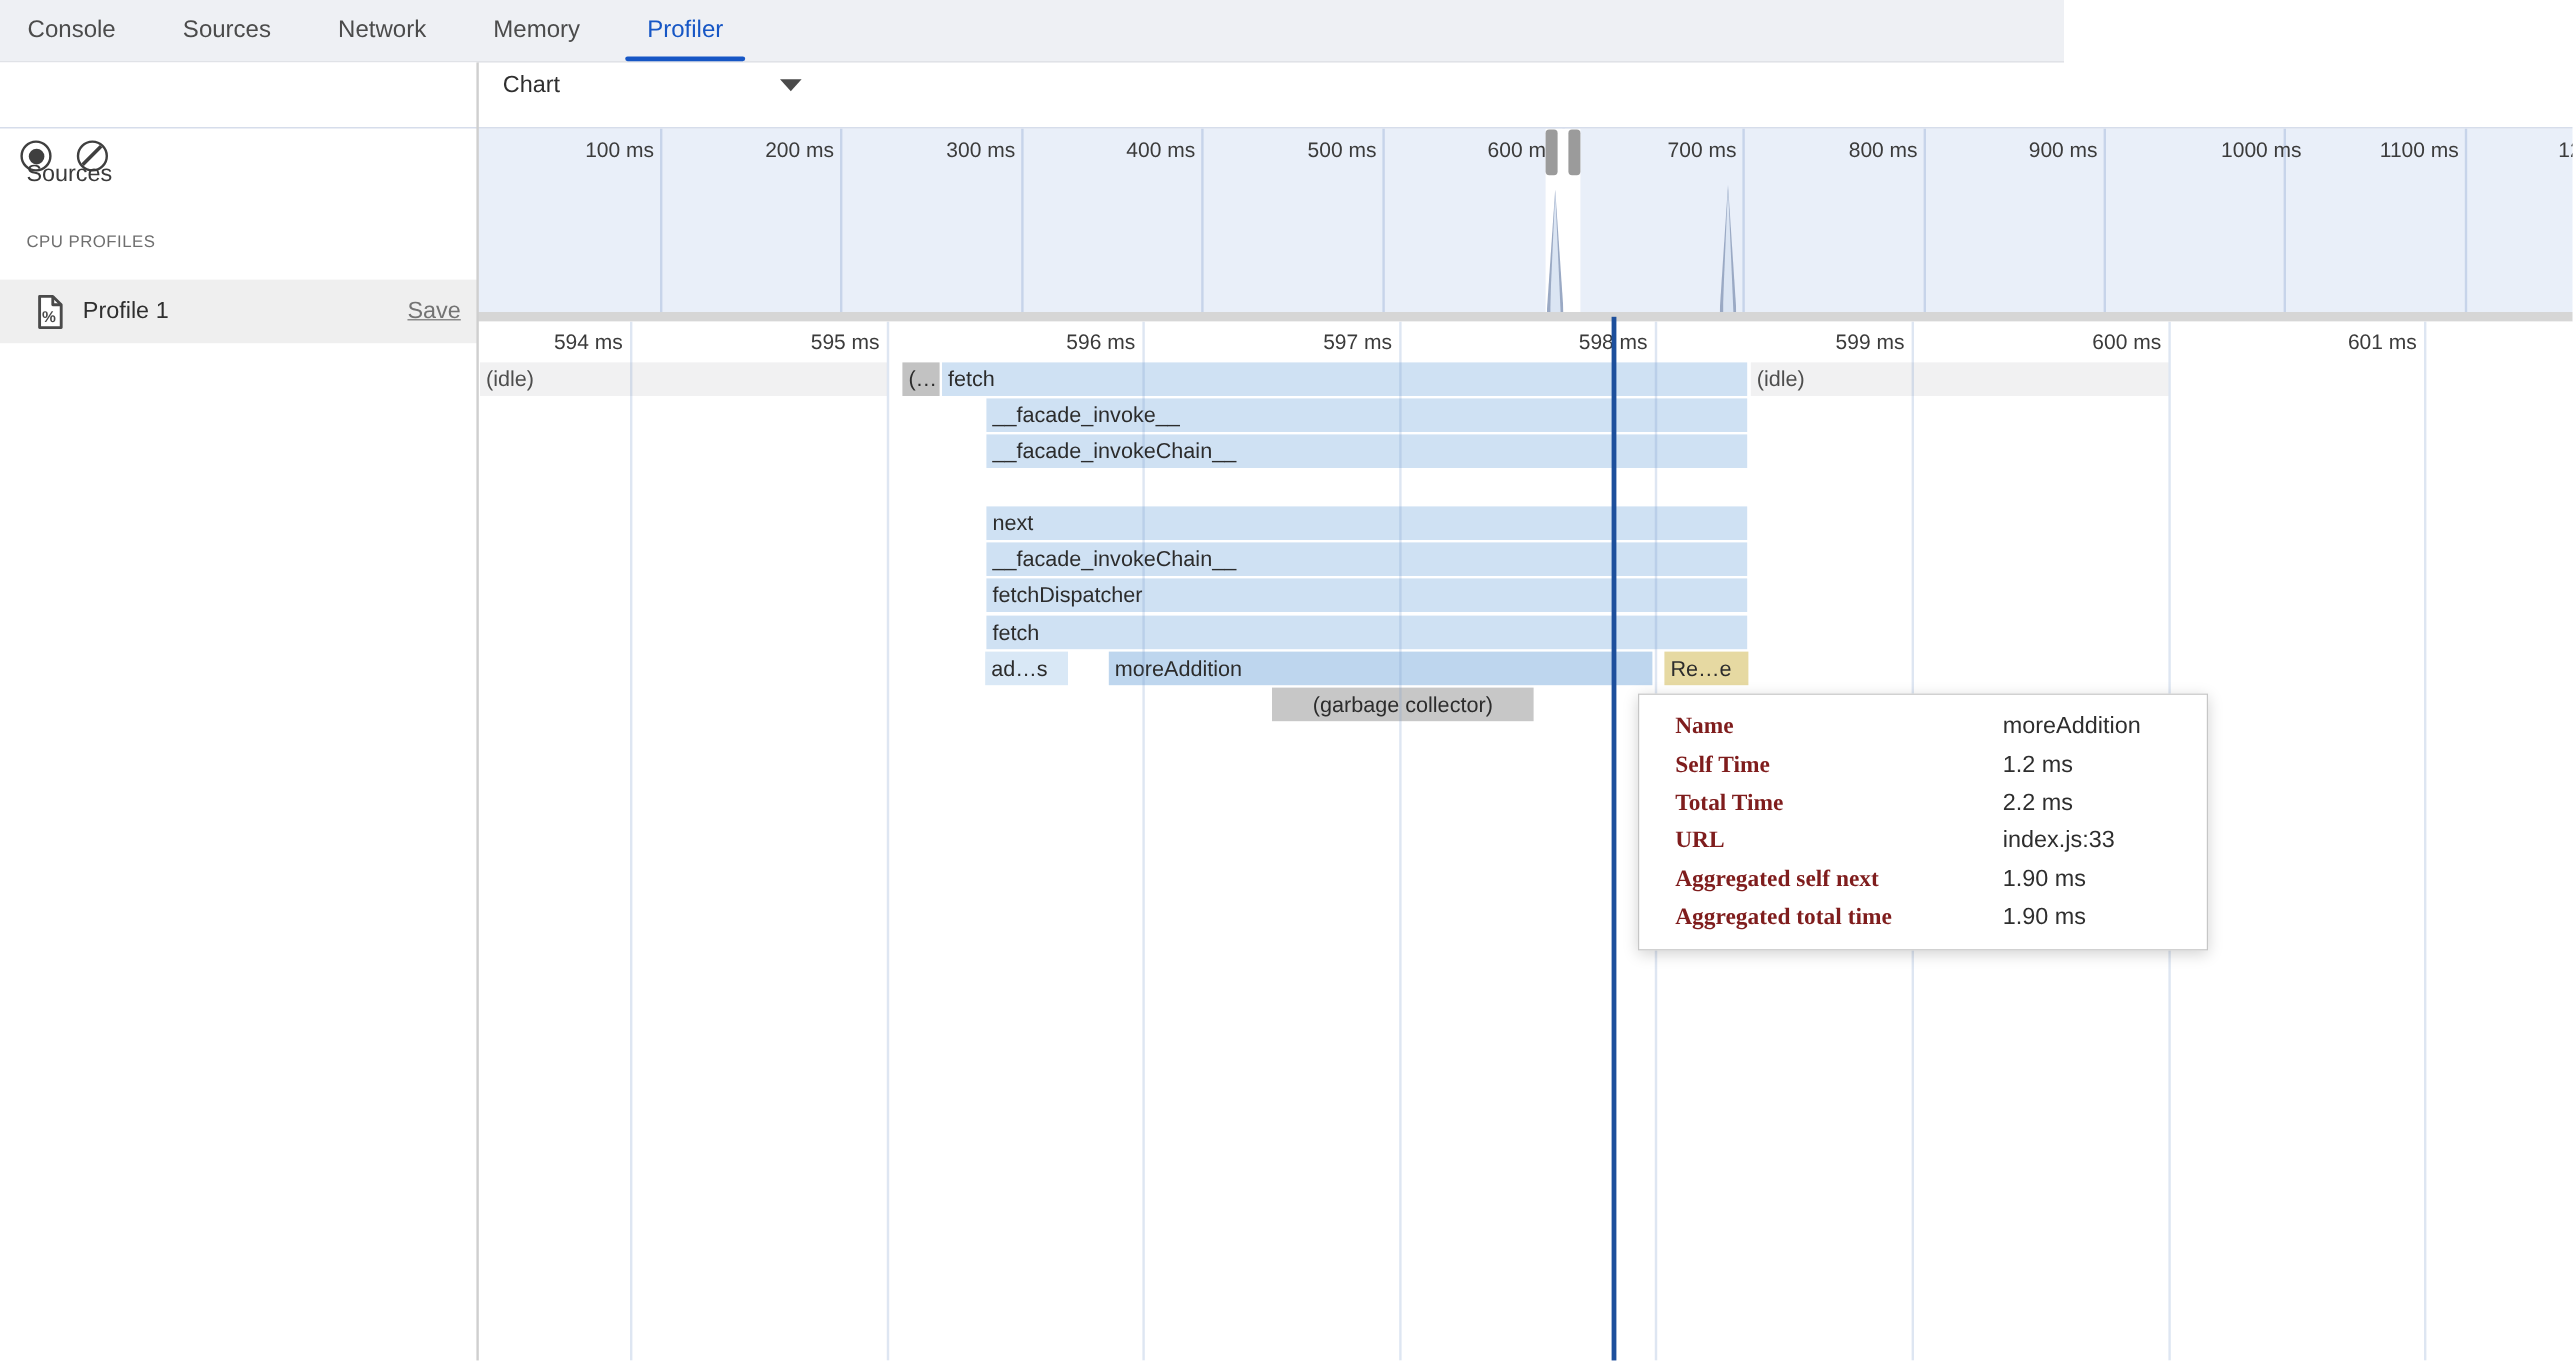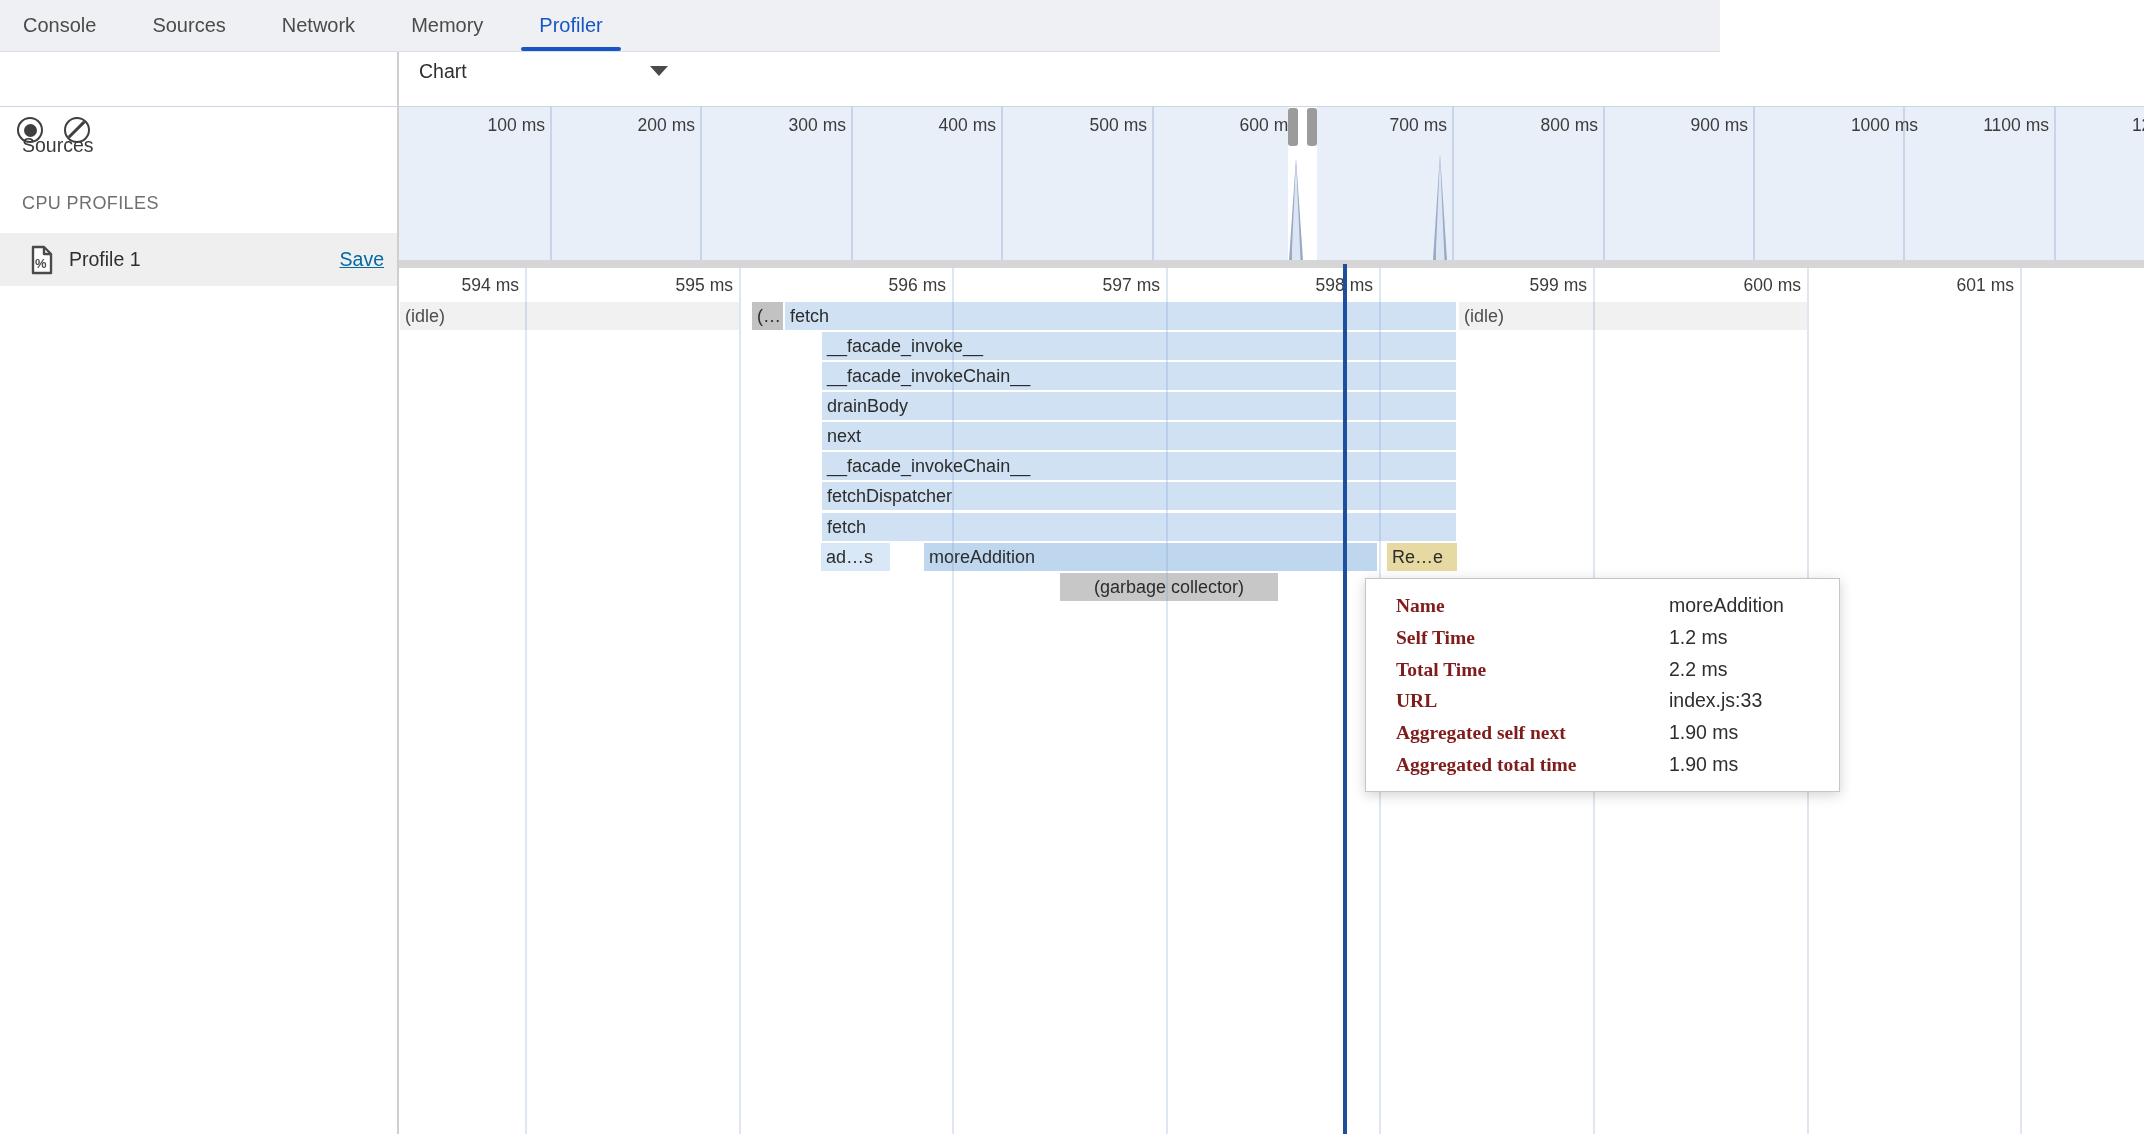--- a/index.html
+++ b/index.html
@@ -23,26 +23,26 @@
   #record-btn{left:17px;top:65px;}
   #clear-btn{left:64px;top:65px;}
   .rec-outer{display:flex;align-items:center;justify-content:center;width:26px;height:26px;
              border:2.5px solid #3f3f3f;border-radius:50%;box-sizing:border-box;}
   .rec-inner{width:13px;height:13px;background:#3f3f3f;border-radius:50%;}
   .clear-circle{display:block;position:relative;width:26px;height:26px;border:2.5px solid #3f3f3f;
                 border-radius:50%;box-sizing:border-box;overflow:hidden;}
   .clear-circle::after{content:"";position:absolute;left:9.2px;top:-2px;width:2.5px;height:25px;
                 background:#3f3f3f;transform:rotate(45deg);}
   #profiles-heading{position:absolute;left:22px;top:134px;font-size:19.5px;color:#3a3a3a;}
-  #cpu-heading{position:absolute;left:22px;top:193px;font-size:18px;color:#6f6f6f;letter-spacing:.4px;}
+  #cpu-heading{position:absolute;left:22px;top:193px;font-size:14px;color:#6f6f6f;letter-spacing:.4px;}
   #profile-row{position:absolute;left:0;top:233px;width:398px;height:53px;background:#efefef;
                display:flex;align-items:center;}
   #profile-row .doc-icon{margin-left:29px;display:flex;}
   #profile-name{margin-left:14px;font-size:19.5px;color:#2f2f2f;}
-  #save-link{margin-left:auto;margin-right:14px;font-size:19.5px;color:#0369a1;text-decoration:underline;cursor:pointer;}
+  #save-link{margin-left:auto;margin-right:14px;font-size:19.5px;color:#737373;text-decoration:underline;cursor:pointer;}
 
   
   #chart-select{position:absolute;left:412px;top:52px;height:38px;display:flex;align-items:center;cursor:pointer;}
   #chart-label{font-size:19.5px;color:#2f2f2f;padding-left:7px;}
   .caret{display:block;margin-left:183px;width:0;height:0;border-left:9px solid transparent;
          border-right:9px solid transparent;border-top:10px solid #4a4a4a;}
 
   
   #overview{position:absolute;left:398px;top:107px;width:1746px;height:153px;background:#e9eff9;overflow:hidden;}
   .ov-sep{position:absolute;top:0;bottom:0;width:1.5px;background:#c7d4ea;}
@@ -180,21 +180,20 @@
       <div class="gridline" style="left: 981px;"></div>
       <div class="gridline" style="left: 1195px;"></div>
       <div class="gridline" style="left: 1409px;"></div>
       <div class="gridline" style="left: 1622px;"></div>
       <div class="bar t-idle" style="left: 2px; top: 34px; width: 339px; height: 28px;">(idle)</div>
       <div class="bar t-program" style="left: 354px; top: 34px; width: 31px; height: 28px;">(…</div>
       <div class="bar t-js" style="left: 387px; top: 34px; width: 671px; height: 28px;">fetch</div>
       <div class="bar t-idle" style="left: 1061px; top: 34px; width: 348px; height: 28px;">(idle)</div>
       <div class="bar t-js" style="left: 424px; top: 64px; width: 634px; height: 28px;">__facade_invoke__</div>
       <div class="bar t-js" style="left: 424px; top: 94px; width: 634px; height: 28px;">__facade_invokeChain__</div>
-      <div class="bar t-js" style="left: 424px; top: 124px; width: 634px; height: 28px;">drainBody</div>
       <div class="bar t-js" style="left: 424px; top: 154px; width: 634px; height: 28px;">next</div>
       <div class="bar t-js" style="left: 424px; top: 184px; width: 634px; height: 28px;">__facade_invokeChain__</div>
       <div class="bar t-js" style="left: 424px; top: 214px; width: 634px; height: 28px;">fetchDispatcher</div>
       <div class="bar t-js" style="left: 424px; top: 245px; width: 634px; height: 28px;">fetch</div>
       <div class="bar t-js-light" style="left: 423px; top: 275px; width: 69px; height: 28px;">ad…s</div>
       <div class="bar t-js-hover" style="left: 526px; top: 275px; width: 453px; height: 28px;">moreAddition</div>
       <div class="bar t-native" style="left: 989px; top: 275px; width: 70px; height: 28px;">Re…e</div>
       <div class="bar t-gc" style="left: 662px; top: 305px; width: 218px; height: 28px;">(garbage collector)</div>
     </div>
   <div id="marker" style="left: 1343px;"></div>

